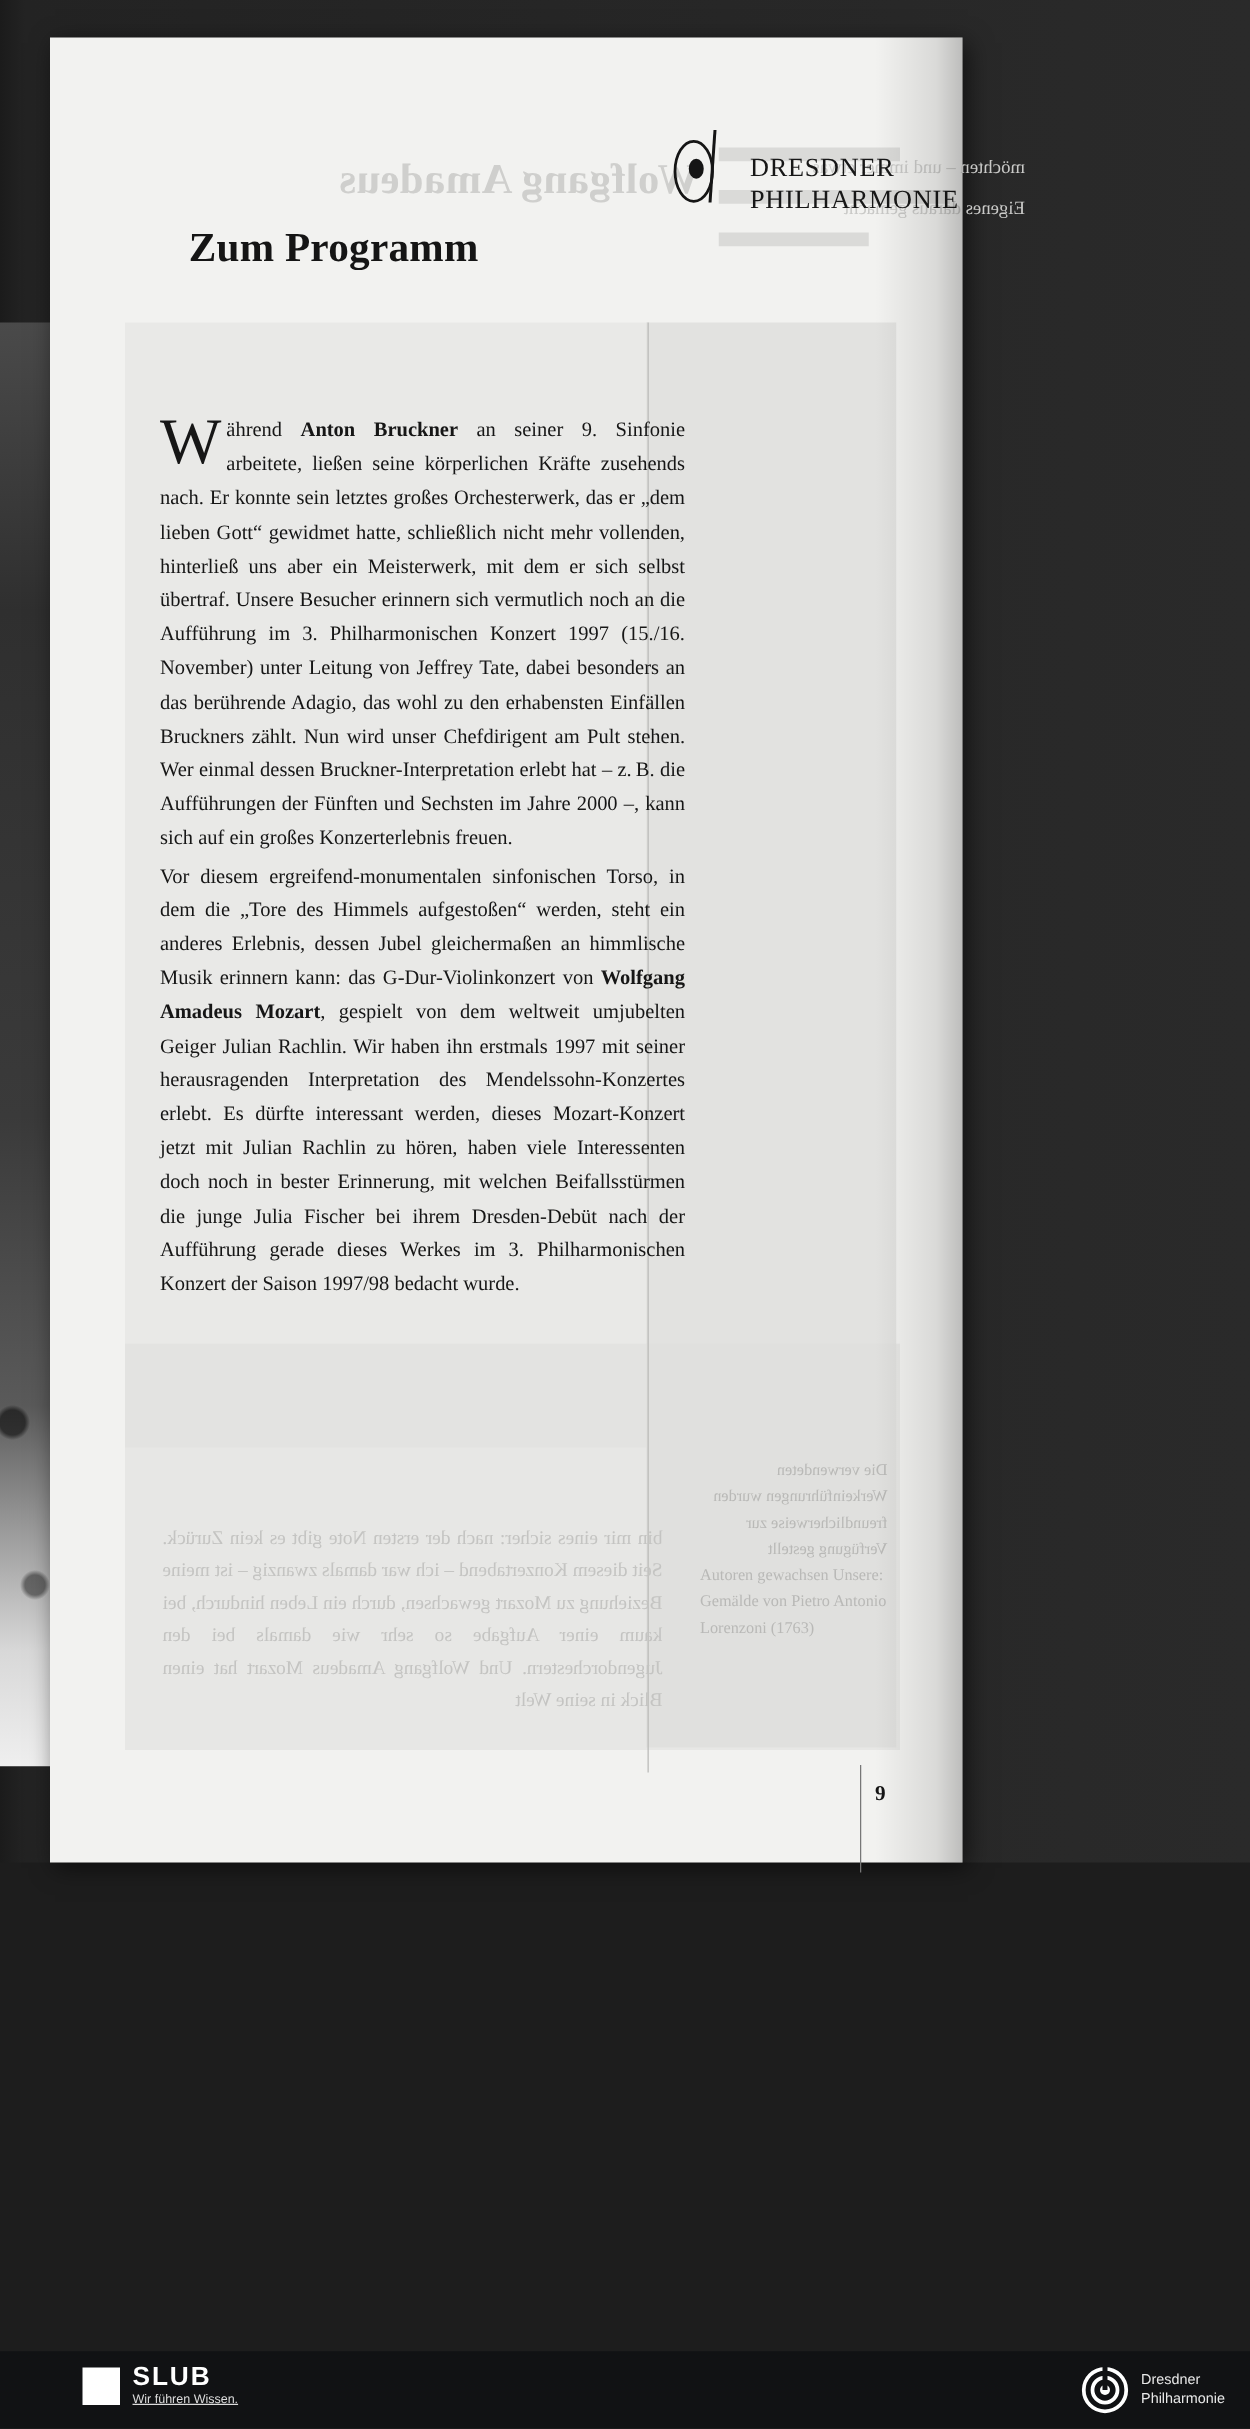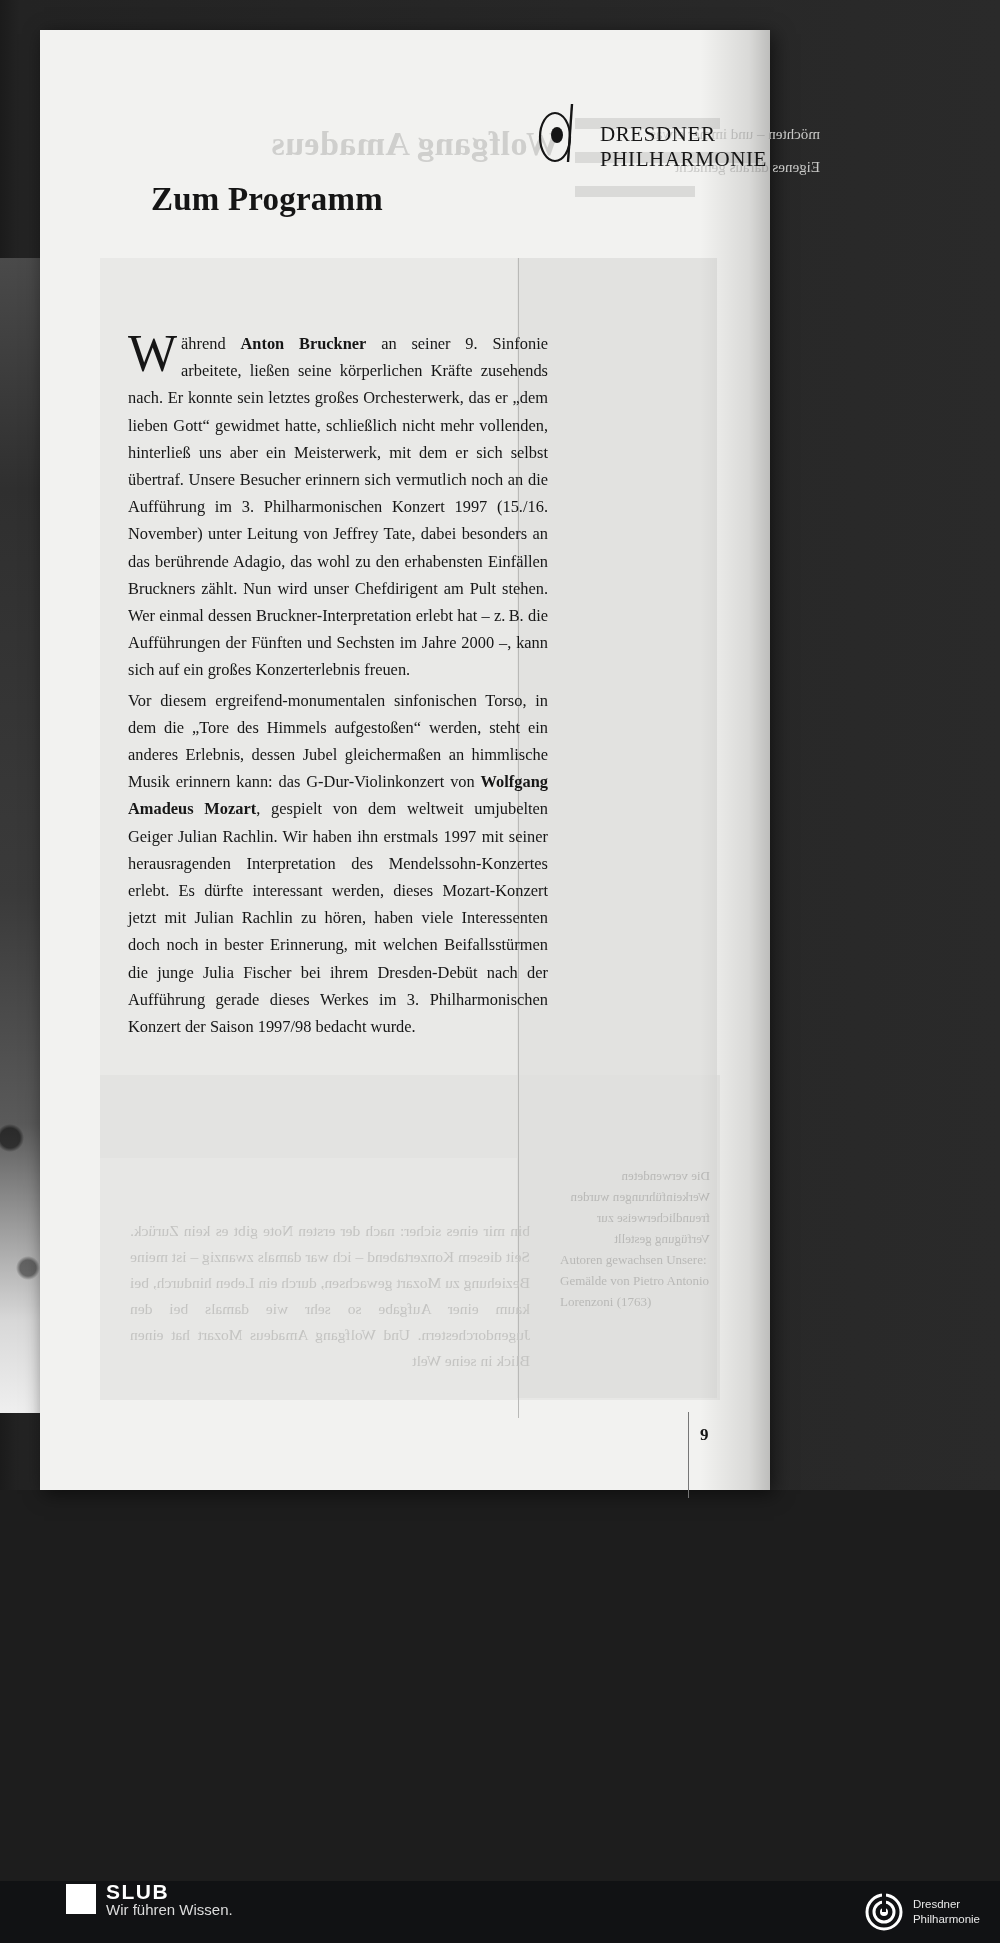--- a/index.html
+++ b/index.html
@@ -211,35 +211,35 @@
   
   .footer {
     position: absolute;
     left: 0; bottom: 0;
     width: 1000px; height: 62px;
     background: #111214;
     color: #fff;
   }
   .slub {
     position: absolute;
-    left: 22px; top: 0;
+    left: 22px; top: 10px;
     display: flex; align-items: center; gap: 10px; padding-left: 44px;
   }
   .slub .sq {
     width: 30px; height: 30px;
     background: #fff;
   }
   .slub .txt .big {
     font-family: "Liberation Sans", sans-serif;
     font-size: 21px; font-weight: bold; letter-spacing: 1.5px;
     line-height: 22px;
   }
   .slub .txt .small {
     font-family: "Liberation Sans", sans-serif;
-    font-size: 15px; line-height: 14px; color:#dcdcdc;
+    font-size: 10px; line-height: 14px; color:#dcdcdc;text-decoration:underline;
   }
   .dphil {
     position:absolute;
     right: 20px; top: 12px;
     display:flex; align-items:center; gap:10px;
   }
   .dphil .txt {
     font-family: "Liberation Sans", sans-serif;
     font-size: 11.5px; line-height: 15px; color:#e8e8e8;
   }

